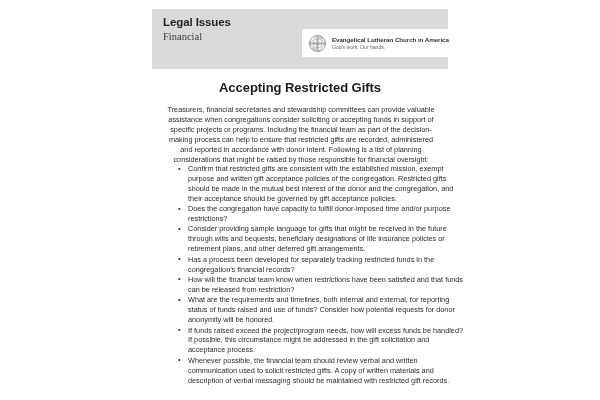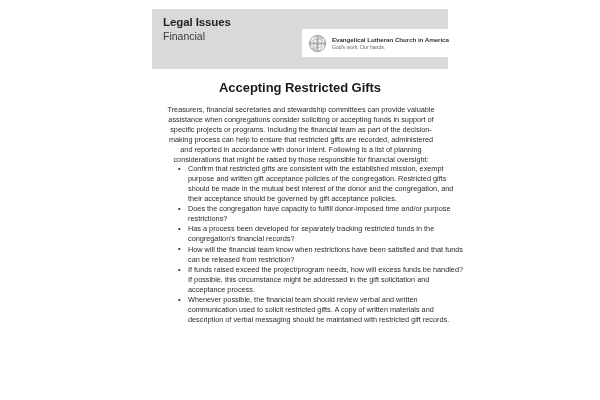--- a/index.html
+++ b/index.html
@@ -48,20 +48,21 @@
   }
   .doc-subkicker {
     position: absolute;
     left: 11px;
     top: 21px;
     font-size: 10.5px;
     font-weight: normal;
     color: #3a3a3a;
     line-height: 13px;
     white-space: nowrap;
+    font-family: Liberation Serif, serif;
   }
 
   
   .logo-box {
     position: absolute;
     left: 150px;
     top: 29px;
     width: 146px;
     height: 28px;
     background: #ffffff;
@@ -182,19 +183,21 @@
     </div>
   </div>
 
   <div class="doc-title">Accepting Restricted Gifts</div>
 
   <p class="intro">Treasurers, financial secretaries and stewardship committees can provide valuable assistance when congregations consider soliciting or accepting funds in support of specific projects or programs. Including the financial team as part of the decision-making process can help to ensure that restricted gifts are recorded, administered and reported in accordance with donor intent. Following is a list of planning considerations that might be raised by those responsible for financial oversight:</p>
 
   <ul class="considerations">
     <li>Confirm that restricted gifts are consistent with the established mission, exempt purpose and written gift acceptance policies of the congregation. Restricted gifts should be made in the mutual best interest of the donor and the congregation, and their acceptance should be governed by gift acceptance policies.</li>
     <li>Does the congregation have capacity to fulfill donor-imposed time and/or purpose restrictions?</li>
+    <li>Consider providing sample language for gifts that might be received in the future through wills and bequests, beneficiary designations of life insurance policies or retirement plans, and other deferred gift arrangements.</li>
     <li>Has a process been developed for separately tracking restricted funds in the congregation's financial records?</li>
     <li>How will the financial team know when restrictions have been satisfied and that funds can be released from restriction?</li>
+    <li>What are the requirements and timelines, both internal and external, for reporting status of funds raised and use of funds? Consider how potential requests for donor anonymity will be honored.</li>
     <li>If funds raised exceed the project/program needs, how will excess funds be handled? If possible, this circumstance might be addressed in the gift solicitation and acceptance process.</li>
     <li>Whenever possible, the financial team should review verbal and written communication used to solicit restricted gifts. A copy of written materials and description of verbal messaging should be maintained with restricted gift records.</li>
   </ul>
 
 </div>
 
 </body></html>

